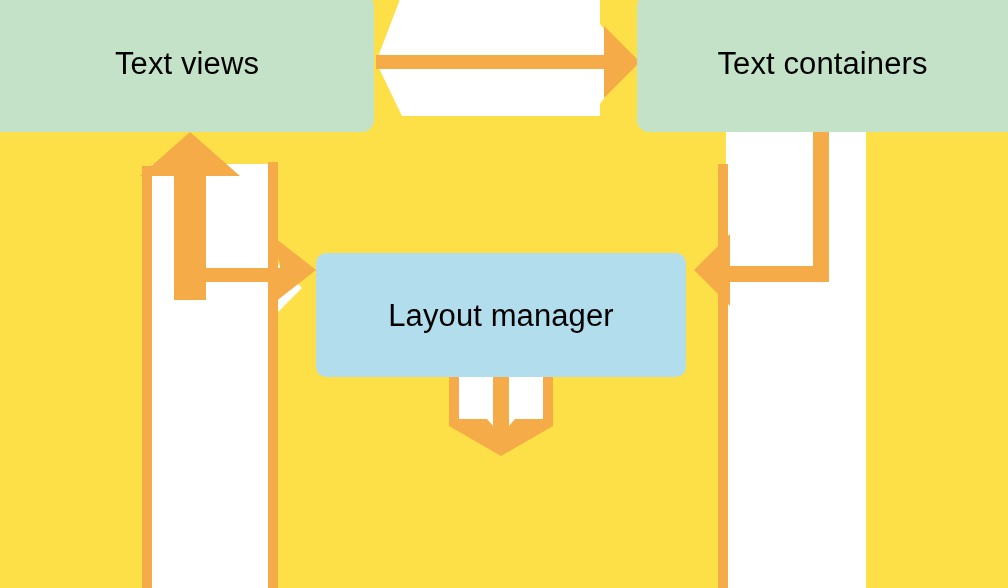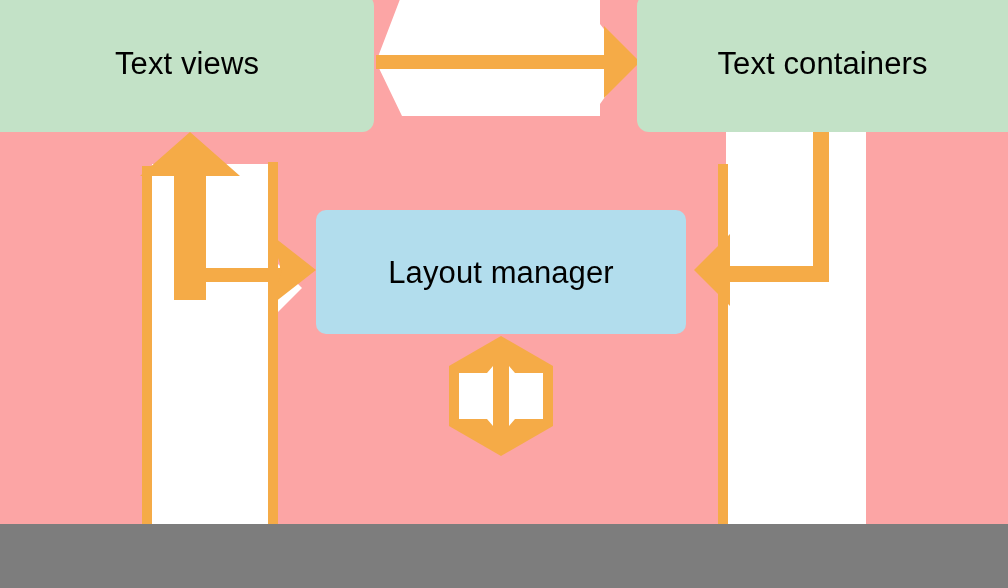--- a/index.html
+++ b/index.html
@@ -4,22 +4,22 @@
 <title>Text System Architecture</title>
 <style>
   html, body {
     margin: 0;
     padding: 0;
     background: #7d7d7d;
   }
   #stage {
     position: relative;
     width: 1008px;
-    height: 524px;
-    background: #fca5a5;
+    height: 588px;
+    background: #fde047;
     overflow: hidden;
     font-family: "Liberation Sans", sans-serif;
   }
   #diagram-svg {
     position: absolute;
     left: 0;
     top: 0;
     width: 1008px;
     height: 588px;
   }
@@ -95,18 +95,18 @@
   </svg>
 
   <div class="node-box" id="node-text-views" style="background:#c3e2c7;">
     <span class="node-label">Text views</span>
   </div>
 
   <div class="node-box" id="node-text-containers" style="background:#c3e2c7;">
     <span class="node-label">Text containers</span>
   </div>
 
-  <div class="node-box" id="node-layout-manager" style="background:#b2dded;">
+  <div class="node-box" id="node-layout-manager" style="background:#b2dded;margin-top:43px;">
     <span class="node-label">Layout manager</span>
   </div>
 
 
 </div>
 
 </body></html>

